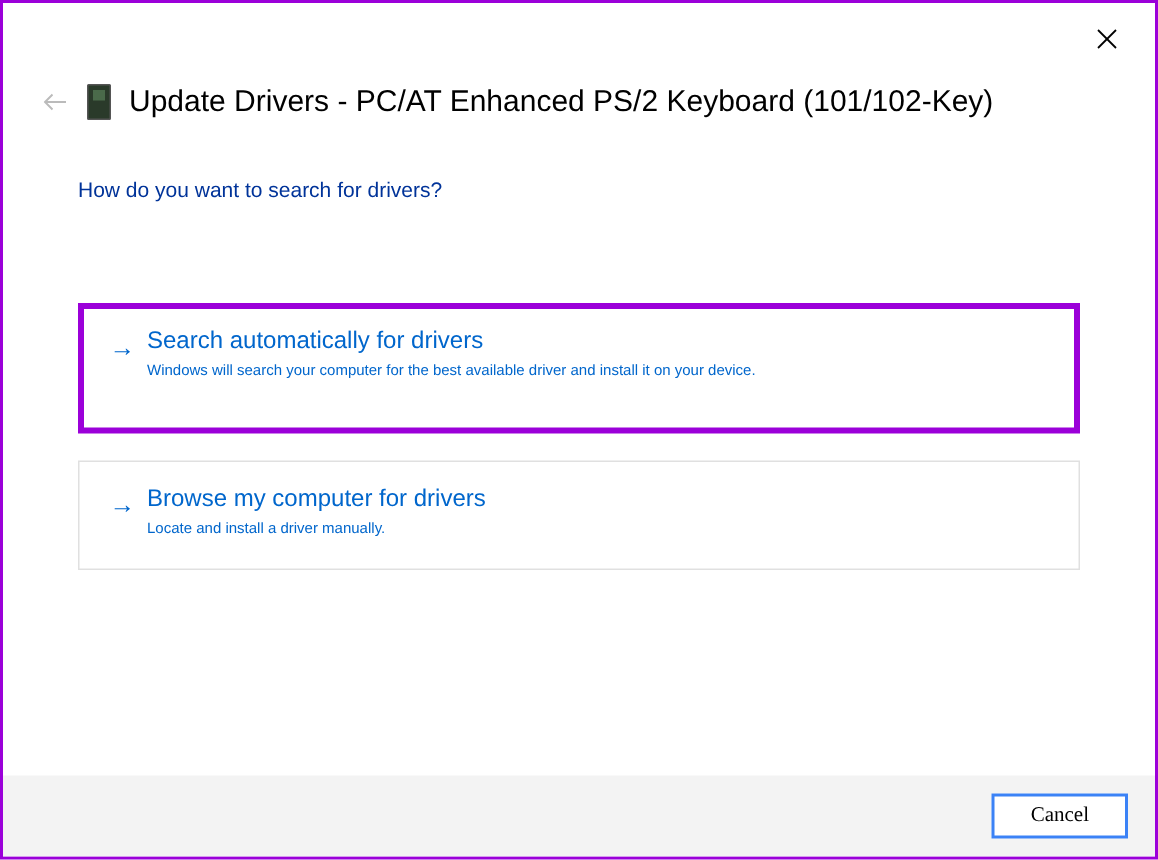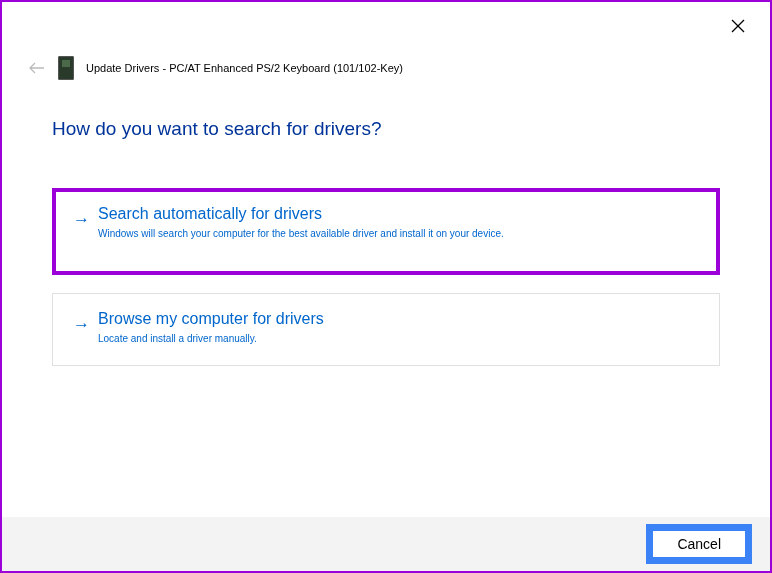--- a/index.html
+++ b/index.html
@@ -56,30 +56,30 @@
     .device-icon::after {
       content: '';
       position: absolute;
       top: 3px;
       left: 3px;
       right: 3px;
       height: 7px;
       background: #4a6a4a;
     }
     .header-title {
-      font-size: 11px;
+      font-size: 20px;
       color: #000;
     }
     .content {
       padding: 38px 50px 0 50px;
     }
     .question {
-      font-size: 19px;
+      font-size: 14px;
       color: #003399;
-      margin-bottom: 48px;
+      margin-bottom: 68px;
     }
     .option {
       border: 1px solid #e0e0e0;
       padding: 16px 20px 20px 20px;
       margin-bottom: 18px;
       cursor: pointer;
       position: relative;
     }
     .option.highlighted {
       border: 4px solid #9b00d9;
@@ -116,24 +116,24 @@
       right: 0;
       height: 54px;
       background: #f3f3f3;
       display: flex;
       justify-content: flex-end;
       align-items: center;
       padding-right: 18px;
     }
     .cancel-btn {
       background: #ffffff;
-      border: 7px solid #3b82f6;
+      border: 2px solid #3b82f6;
       padding: 5px 24px;
       font-size: 14px;
-      font-family: Liberation Sans, sans-serif;
+      font-family: Liberation Serif, serif;
       cursor: pointer;
     }
   </style>
 </head>
 <body>
 
 <div class="window-close">
   <svg viewBox="0 0 14 14">
     <line x1="1" y1="1" x2="13" y2="13" stroke="#000" stroke-width="1.2"></line>
     <line x1="13" y1="1" x2="1" y2="13" stroke="#000" stroke-width="1.2"></line>

